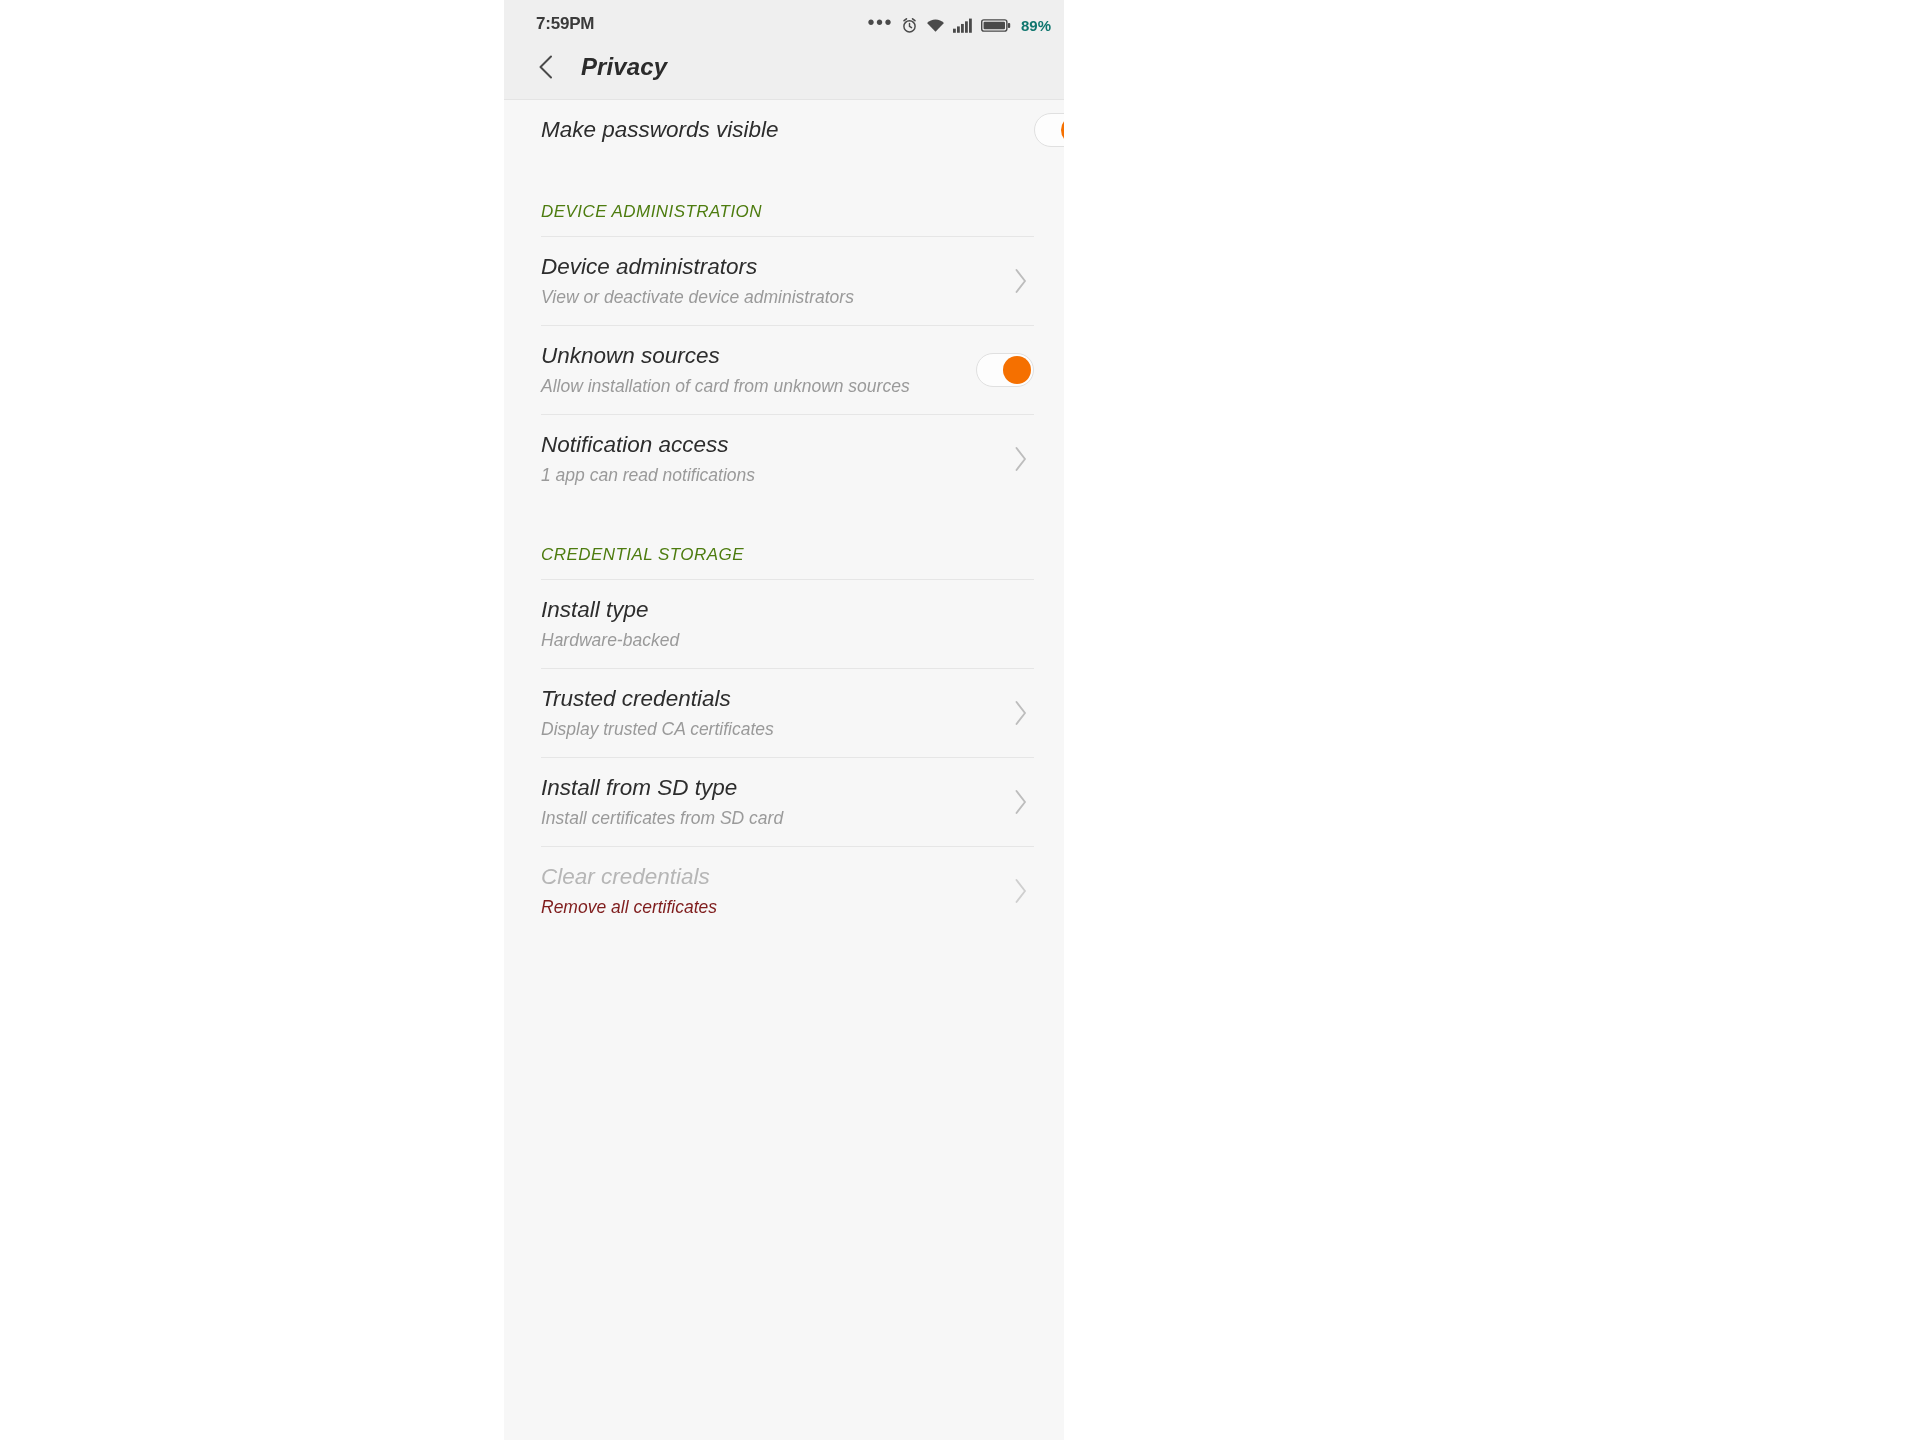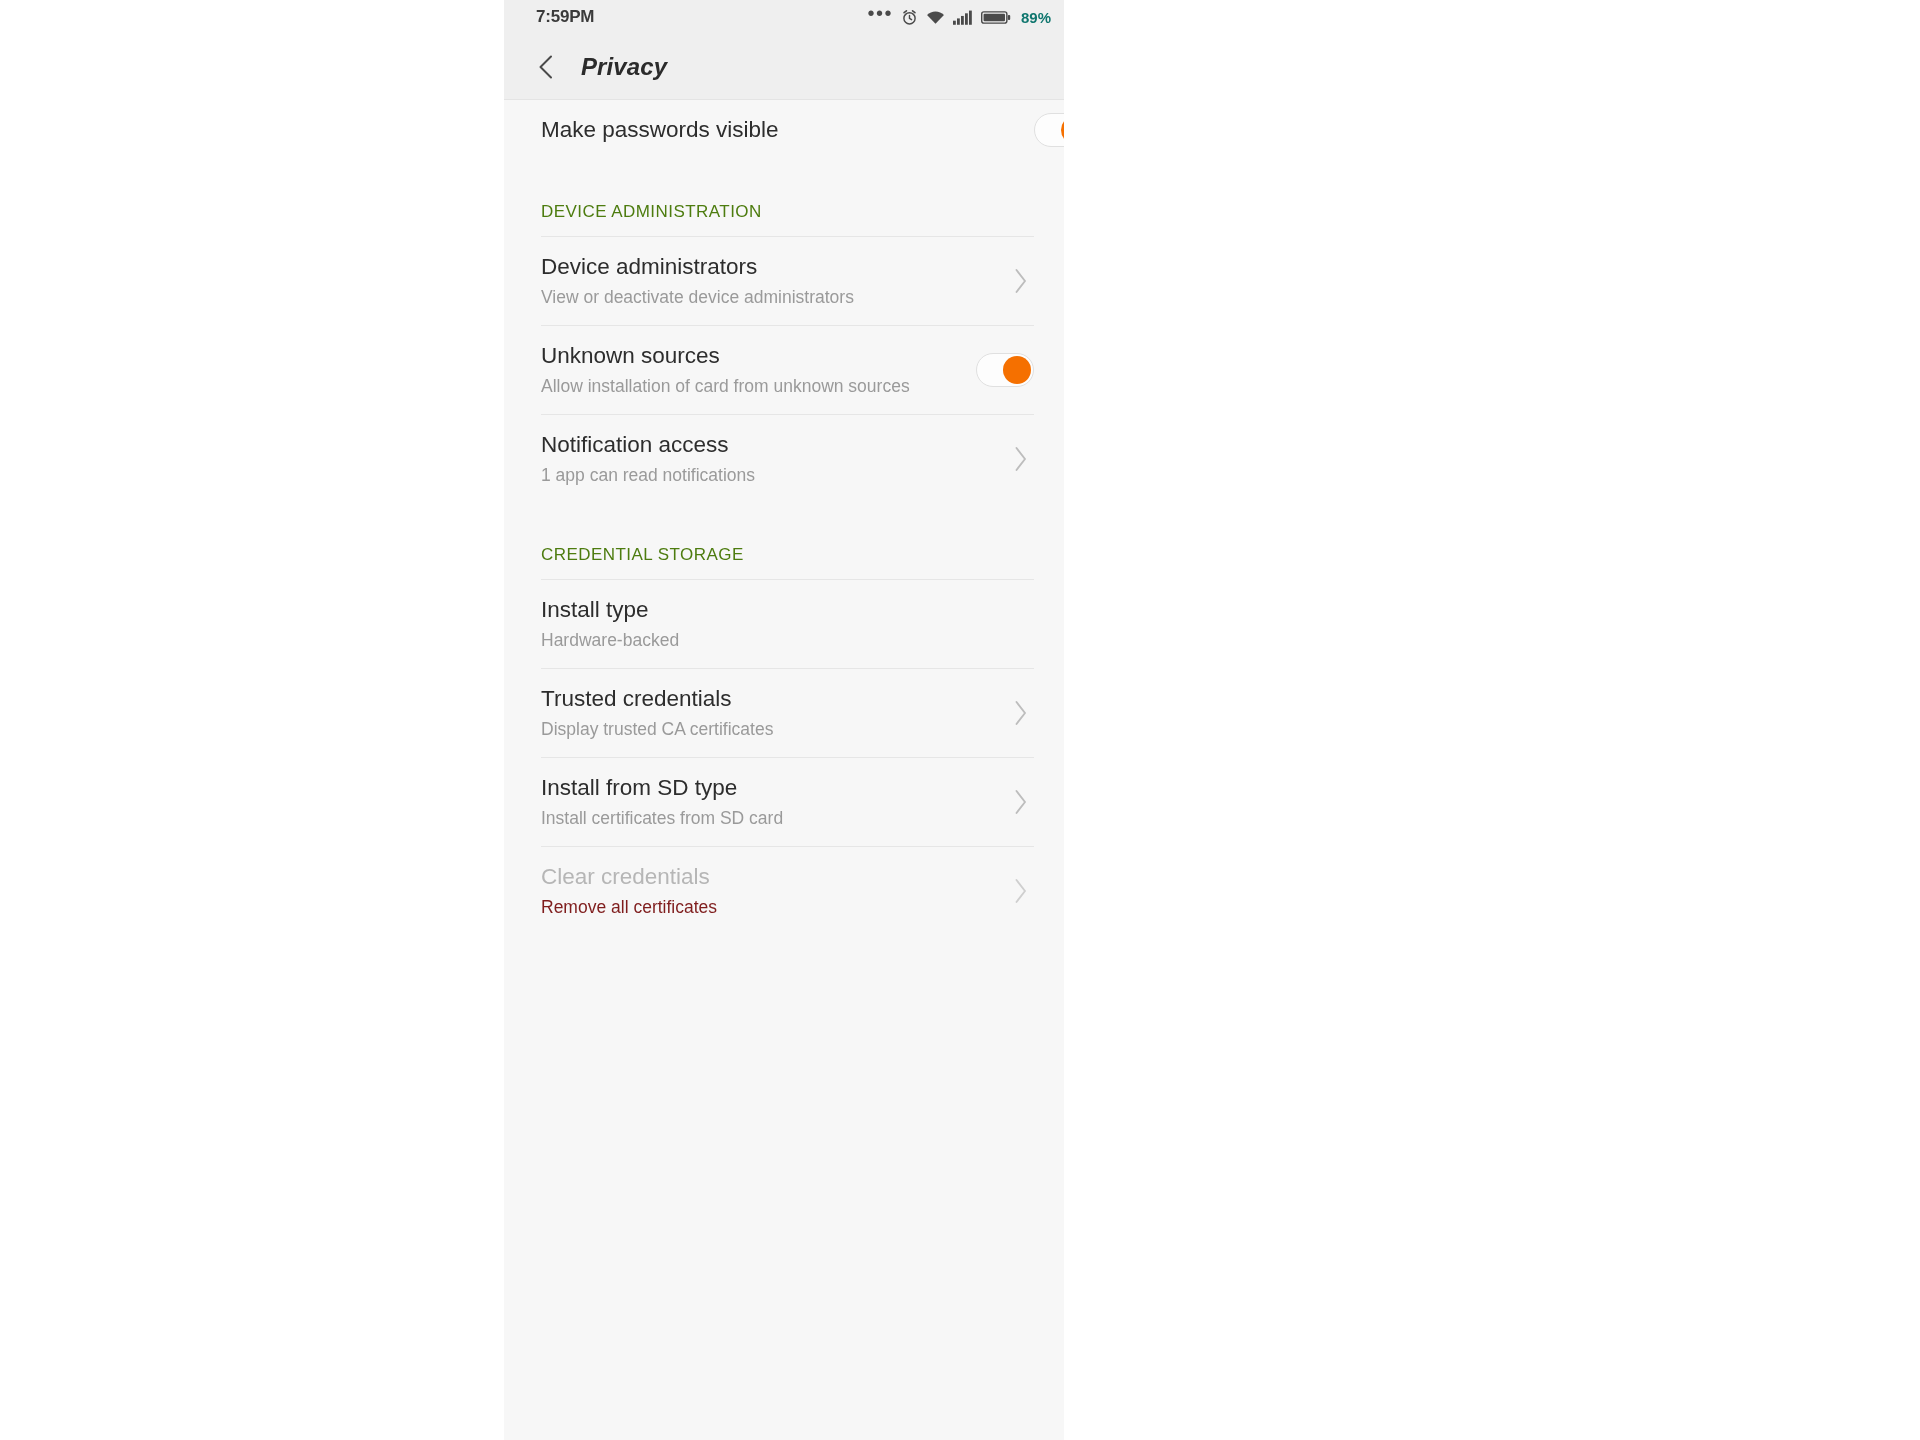--- a/index.html
+++ b/index.html
@@ -29,21 +29,21 @@
     background: #f7f7f7;
     overflow: hidden;
   }
 
   
   .statusbar {
     position: relative;
     height: 34px;
     background: #efefef;
     display: flex;
-    align-items: center;
+    align-items: flex-end;
     padding: 0 13px 0 32px;
   }
   .status-time {
     font-size: 17px;
     font-weight: bold;
     color: #3b3b3b;
     letter-spacing: -0.2px;
   }
   .status-right {
     margin-left: auto;
@@ -92,20 +92,21 @@
     margin-left: 19px;
     letter-spacing: 0.1px;
     font-style: italic;
   }
 
   
   .list {
     background: #f7f7f7;
     height: calc(1440px - 34px - 67px);
     padding-bottom: 16px;
+    font-style: italic;
   }
 
   .row {
     position: relative;
     display: flex;
     align-items: center;
     padding: 0 30px 0 37px;
     min-height: 88px;
   }
   .row.first { min-height: 60px; padding-top: 0; }

